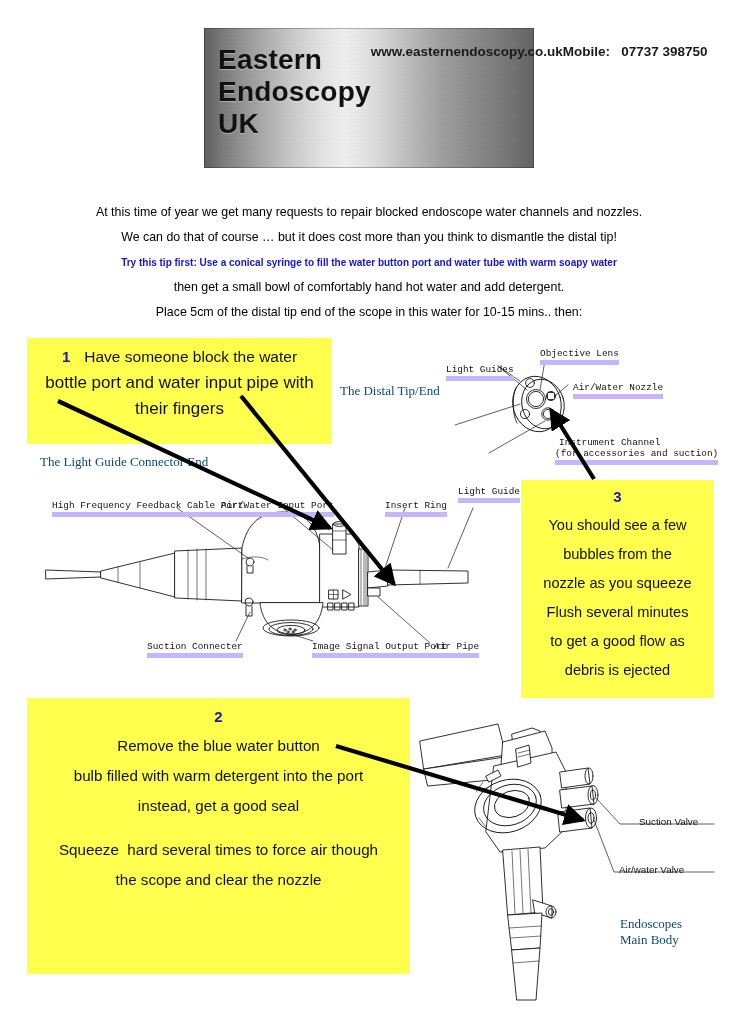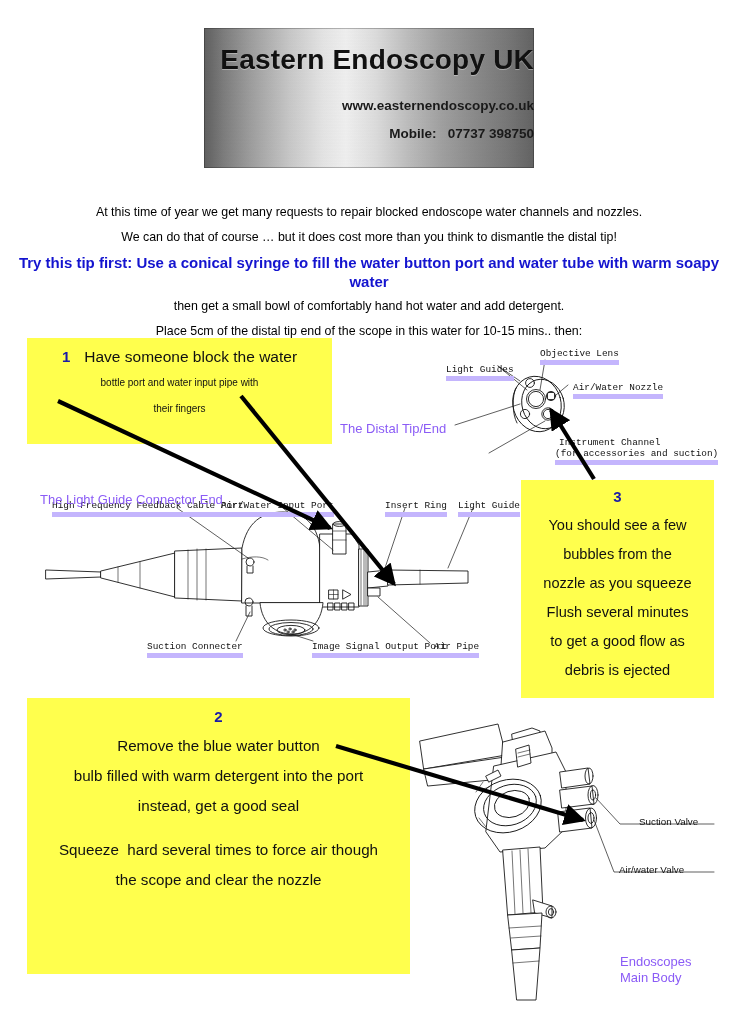--- a/index.html
+++ b/index.html
@@ -38,22 +38,22 @@
         #5d5d5d 0%, #7c7c7c 6%, #9d9d9d 14%,
         #c9c9c9 26%, #e6e6e6 36%, #f2f2f2 43%,
         #dedede 52%, #bdbdbd 62%, #a0a0a0 72%,
         #8a8a8a 82%, #767676 92%, #616161 100%);
     box-shadow: inset 0 0 0 1px rgba(0,0,0,0.25);
   }
   #plaque .plaque-inner {
     position: absolute;
     inset: 0;
     display: flex;
-    flex-direction: column;
-    align-items: flex-end;
+    flex-direction: row;
+    align-items: flex-start;
     justify-content: flex-start;
     padding-top: 16px;
     box-sizing: border-box;
     padding-left: 14px;
   }
   .plaque-title {
     font-family: "Liberation Sans", sans-serif;
     font-weight: bold;
     font-size: 28px;
     letter-spacing: 0.2px;
@@ -86,40 +86,40 @@
   }
   #intro p {
     margin: 0 0 6px 0;
     font-size: 12.4px;
     line-height: 19px;
     color: #000000;
   }
   #intro p.tiprow {
     color: #1414cf;
     font-weight: bold;
-    font-size: 15px;
+    font-size: 10px;
   }
 
   
   .callout {
     position: absolute;
     background: #ffff4d;
     box-sizing: border-box;
     text-align: center;
     z-index: 4;
   }
   .callout .step-num {
     display: block;
     color: #1a1aa8;
     font-weight: bold;
     font-size: 15px;
   }
   .callout .ln {
     display: block;
-    font-size: 10px;
+    font-size: 17px;
     line-height: 26px;
     color: #111111;
     white-space: pre-wrap;
   }
 
   #callout1 { left: 27px; top: 338px; width: 305px; height: 106px; padding-top: 6px; }
   #callout1 .row1 { display: block; line-height: 26px; }
   #callout1 .row1 .step-num { display: inline; margin-right: 14px; }
   #callout1 .row1 .t { font-size: 15.5px; color: #111111; }
 
@@ -128,26 +128,25 @@
   #callout3 .step-num { line-height: 24px; margin-bottom: 2px; }
 
   #callout2 { left: 27px; top: 698px; width: 383px; height: 276px; padding-top: 8px; }
   #callout2 .ln { font-size: 15.2px; line-height: 30px; }
   #callout2 .step-num { line-height: 22px; margin-bottom: 3px; }
   #callout2 .gap { display: block; height: 14px; }
 
   
   .blue-cap {
     position: absolute;
-    font-family: Liberation Sans, sans-serif;
-    color: #8b5cf6;
+    font-family: Liberation Serif, serif;
+    color: #0c4a6e;
     font-size: 13px;
     line-height: 16px;
     z-index: 3;
-    margin-top: 38px;
   }
   #cap-distal { left: 340px; top: 383px; }
   #cap-lightguide { left: 40px; top: 454px; }
   #cap-mainbody { left: 620px; top: 916px; }
 
   
   .mono-label {
     position: absolute;
     font-family: "Liberation Mono", "DejaVu Sans Mono", monospace;
     font-size: 9.4px;
@@ -351,21 +350,21 @@
 
   <div class="mono-label u" style="left:446px; top:364px;">Light Guides</div>
   <div class="mono-label u" style="left:540px; top:348px;">Objective Lens</div>
   <div class="mono-label u" style="left:573px; top:382px;">Air/Water Nozzle</div>
   <div class="mono-label" style="left:559px; top:437px;">Instrument Channel</div>
   <div class="mono-label u" style="left:555px; top:448px;text-align:center;">(for accessories and suction)</div>
 
   <div class="mono-label u" style="left:52px; top:500px;text-align:right;">High Frequency Feedback Cable Port</div>
   <div class="mono-label u" style="left:221px; top:500px;">Air/Water Input Port</div>
   <div class="mono-label u" style="left:385px; top:500px;">Insert Ring</div>
-  <div class="mono-label u" style="left:458px; top:500px;">Light Guide</div>
+  <div class="mono-label u" style="left:458px; top:486px;">Light Guide</div>
   <div class="mono-label u" style="left:147px; top:641px;">Suction Connecter</div>
   <div class="mono-label u" style="left:312px; top:641px;">Image Signal Output Port</div>
   <div class="mono-label u" style="left:434px; top:641px;">Air Pipe</div>
 
   <div class="sans-label" style="left:639px; top:816px;">Suction Valve</div>
   <div class="sans-label" style="left:619px; top:864px;">Air/water Valve</div>
 
   <div class="blue-cap" id="cap-distal">The Distal Tip/End</div>
   <div class="blue-cap" id="cap-lightguide">The Light Guide Connector End</div>
   <div class="blue-cap" id="cap-mainbody">

